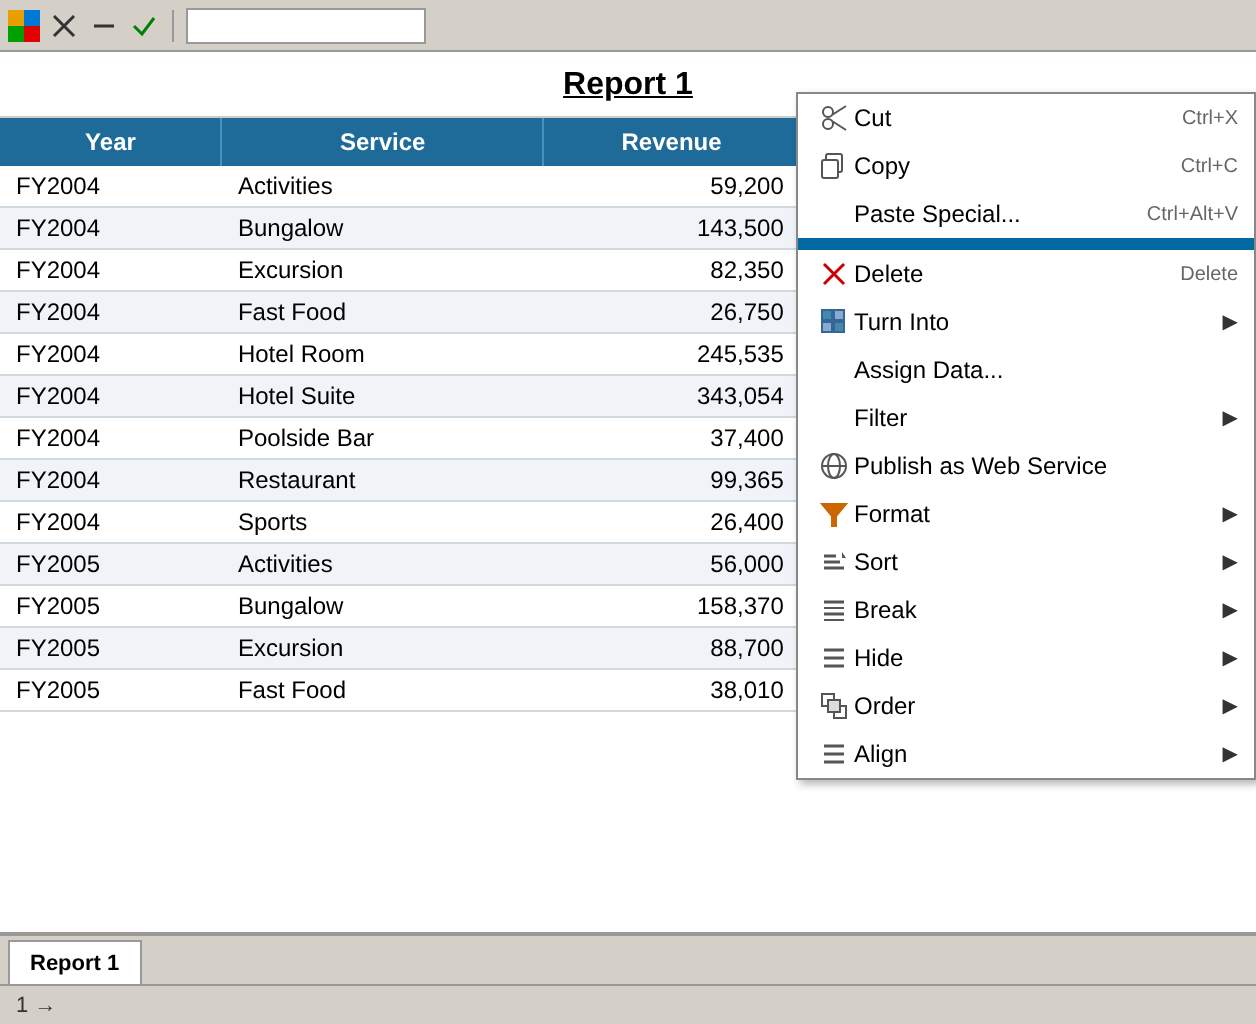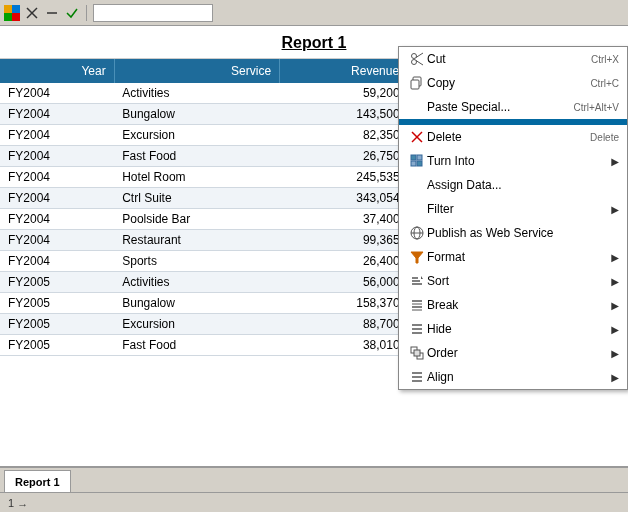--- a/index.html
+++ b/index.html
@@ -15,21 +15,21 @@
     .content-area { display: flex; flex: 1; overflow: hidden; position: relative; }
 
     .report-container { flex: 1; background: #fff; overflow: hidden; display: flex; flex-direction: column; }
 
     .report-title { text-align: center; font-size: 16px; font-weight: bold; padding: 8px 0 6px 0; background: #fff; border-bottom: 1px solid #ccc; text-decoration: underline; }
 
     .table-container { overflow: auto; flex: 1; }
 
     table { width: 100%; border-collapse: collapse; }
     thead tr { background: #1e6b9a; color: #fff; }
-    thead th { padding: 5px 8px; text-align: right; font-weight: normal; font-size: 12px; border-right: 1px solid #4a90b8; white-space: nowrap; }
+    thead th { padding: 5px 8px; text-align: center; font-weight: bold; font-size: 12px; border-right: 1px solid #4a90b8; white-space: nowrap; }
     tbody tr { background: #fff; }
     tbody tr:nth-child(even) { background: #f0f4f8; }
     tbody td { padding: 3px 8px; border-bottom: 1px solid #d0d8e0; font-size: 12px; color: #000; }
     tbody td.num { text-align: right; }
 
     .bottom-tabs { background: #d4d0c8; border-top: 2px solid #999; display: flex; align-items: flex-end; padding: 2px 4px 0 4px; height: 26px; }
     .tab { background: #d4d0c8; border: 1px solid #999; border-bottom: none; padding: 2px 10px; font-size: 11px; cursor: pointer; margin-right: 2px; height: 22px; display: flex; align-items: center; }
     .tab.active { background: #fff; font-weight: bold; }
 
     .status-bar { background: #d4d0c8; border-top: 1px solid #999; height: 20px; display: flex; align-items: center; padding: 0 8px; font-size: 11px; color: #333; }
@@ -118,21 +118,21 @@
                 <td class="num"></td>
               </tr>
               <tr>
                 <td>FY2004</td>
                 <td>Hotel Room</td>
                 <td class="num">245,535</td>
                 <td class="num">158</td>
               </tr>
               <tr>
                 <td>FY2004</td>
-                <td>Ctrl Suite</td>
+                <td>Hotel Suite</td>
                 <td class="num">343,054</td>
                 <td class="num">212</td>
               </tr>
               <tr>
                 <td>FY2004</td>
                 <td>Poolside Bar</td>
                 <td class="num">37,400</td>
                 <td class="num"></td>
               </tr>
               <tr>

